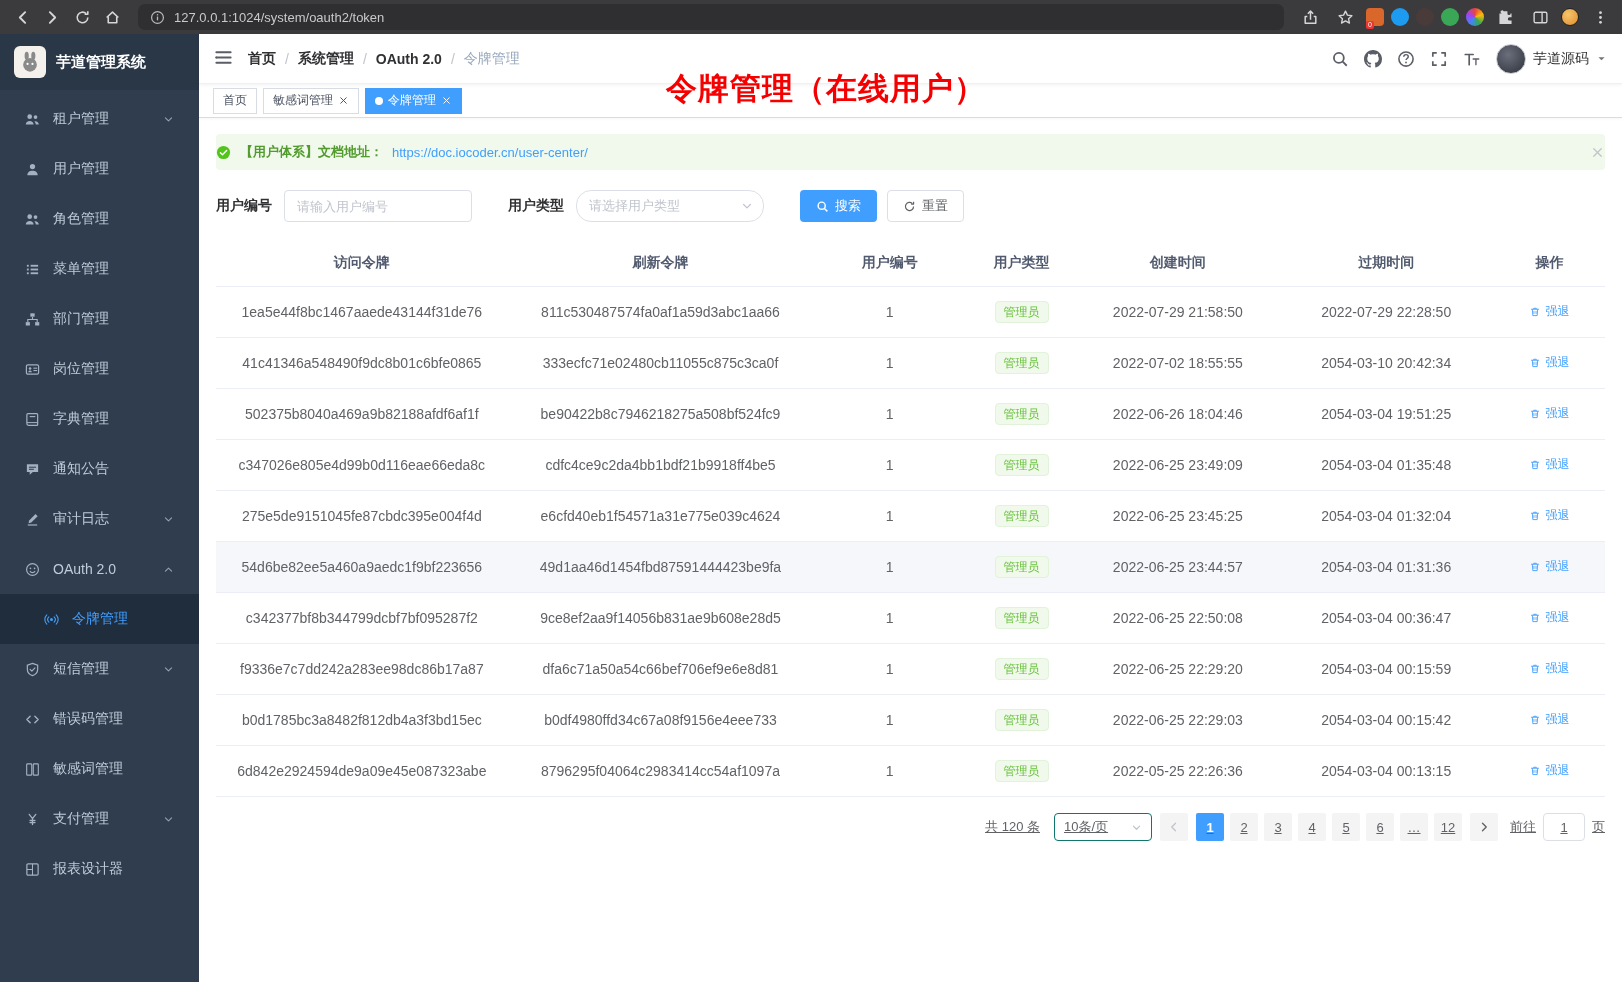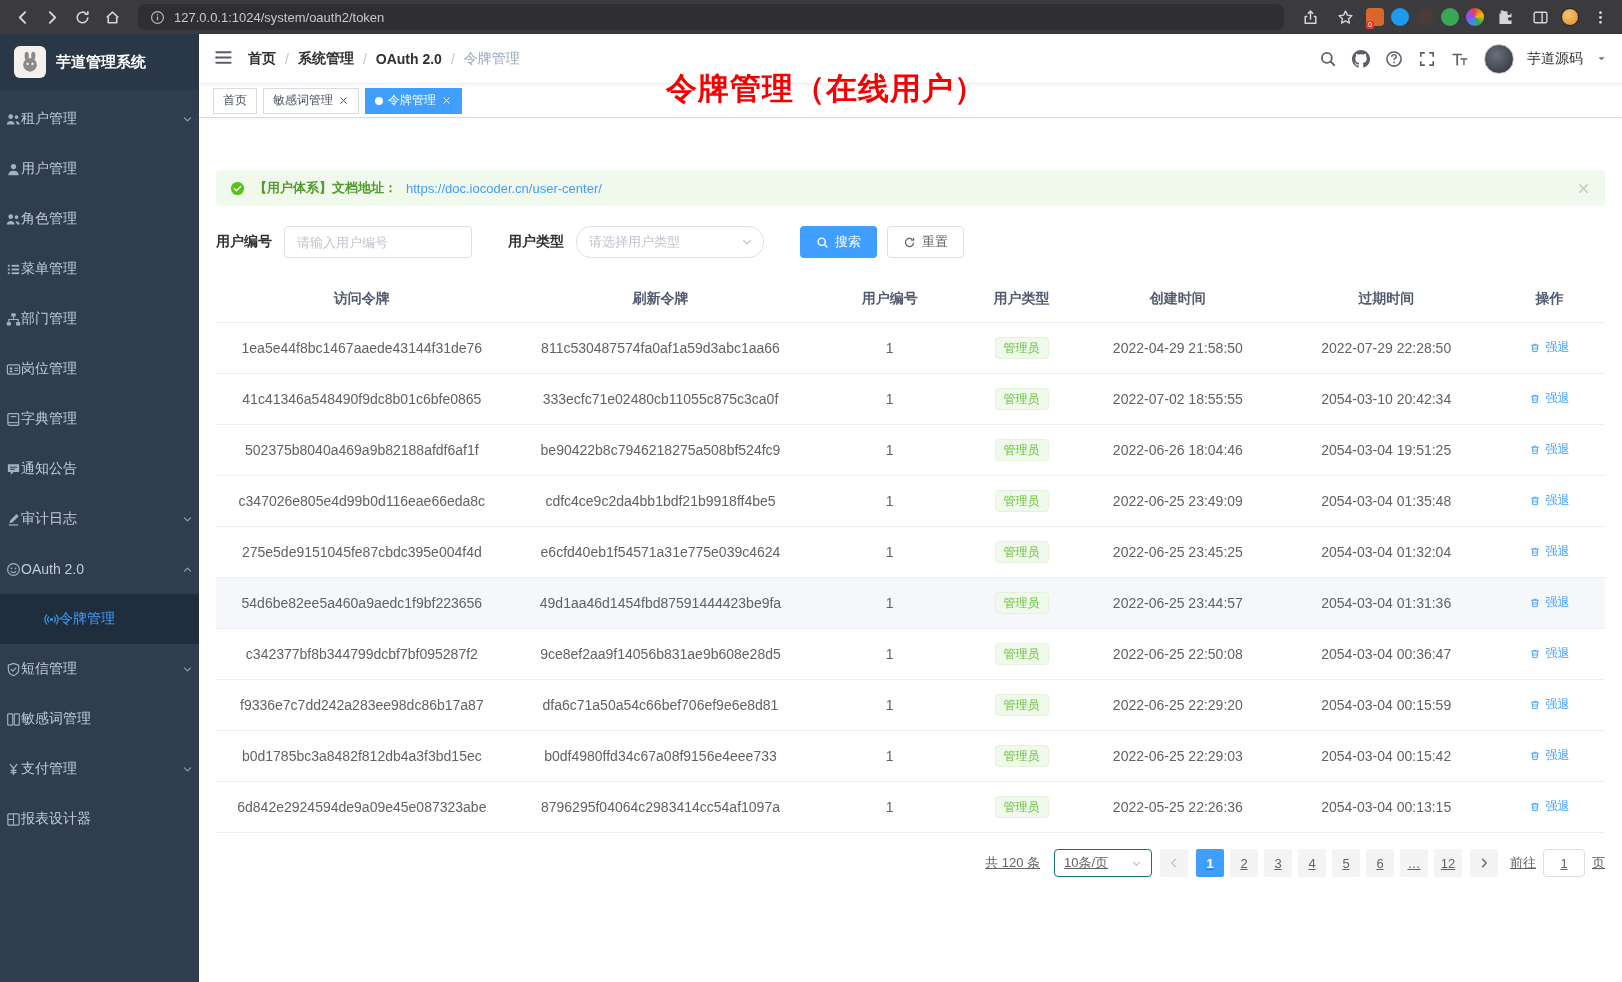--- a/index.html
+++ b/index.html
@@ -22,57 +22,57 @@
   .profile-dot { background:radial-gradient(circle at 38% 35%, #f6c66b, #e08a2e); border:1px solid #222; }
 
   
   .app { display:flex; height:948px; }
   .sidebar { width:199px; flex:none; background:#2f3d4e; display:flex; flex-direction:column; overflow:hidden; }
   .logo-row { height:56px; flex:none; background:#2a3747; display:flex; align-items:center; gap:10px; padding:16px 14px; cursor:pointer; }
   .logo-img { width:32px; height:32px; background:#f4f0ec; border-radius:6px; display:flex; align-items:center; justify-content:center; color:#8a8a8a; }
   .logo-img .icon { width:22px; height:22px; }
   .logo-title { color:#fff; font-weight:700; font-size:15px; white-space:nowrap; }
   .menu { flex:1; padding-top:4px; }
-  .menu-item { height:50px; display:flex; align-items:center; padding:0 6px; color:#bfcbd9; font-size:14px; cursor:pointer; white-space:nowrap; }
+  .menu-item { height:50px; display:flex; align-items:center; gap:13px; padding:0 25px; color:#bfcbd9; font-size:14px; cursor:pointer; white-space:nowrap; }
   .menu-item .micon { width:15px; height:15px; color:#a3b1c2; }
   .menu-item .chev { width:11px; height:11px; margin-left:auto; color:#93a2b4; }
   .menu-item.active { color:#409eff; }
   .menu-item.active .micon { color:#409eff; }
   .submenu { background:#1f2d3d; }
   .submenu .menu-item { padding-left:44px; height:50px; }
 
   .main { flex:1; min-width:0; display:flex; flex-direction:column; background:#fff;justify-content:space-between; }
 
   
   .navbar { height:50px; flex:none; display:flex; align-items:center; gap:15px; padding:0 15px; border-bottom:1px solid #eef0f3; box-shadow:0 1px 4px rgba(0,21,41,.06); position:relative; z-index:2; }
   .hamburger { color:#5a5e66; cursor:pointer; }
   .hamburger .icon { width:19px; height:19px; }
   .breadcrumb { display:flex; align-items:center; gap:9px; font-size:14px; }
   .bc-item { color:#303133; font-weight:600; cursor:pointer; }
   .bc-item.last { color:#97a8be; font-weight:400; cursor:default; }
   .bc-sep { color:#c0c4cc; }
   .nav-tools { margin-left:auto; display:flex; align-items:center; gap:15px; color:#5a5e66; }
   .tool { cursor:pointer; display:flex; align-items:center; }
   .tool .icon { width:18px; height:18px; }
-  .avatar-wrap { display:flex; align-items:center; gap:13px; cursor:pointer; }
+  .avatar-wrap { display:flex; align-items:center; gap:7px; cursor:pointer; }
   .avatar { width:30px; height:30px; border-radius:50%; background:radial-gradient(circle at 40% 35%, #6a6f7d, #2e3138); border:1px solid #c9ccd2; }
   .uname { font-size:14px; color:#303133; }
   .caret { width:11px; height:11px; color:#737578; }
 
   
   .tags-bar { height:34px; flex:none; display:flex; align-items:center; gap:6px; padding:0 14px; border-bottom:1px solid #d8dce5; box-shadow:0 1px 3px rgba(0,0,0,.04); }
   .tag { height:26px; display:inline-flex; align-items:center; gap:5px; padding:0 9px; border:1px solid #d8dce5; background:#fff; color:#495060; font-size:12px; cursor:pointer; }
   .tag .tdot { width:8px; height:8px; border-radius:50%; background:#fff; display:none; }
   .tag.active { background:#409eff; border-color:#409eff; color:#fff; }
   .tag.active .tdot { display:inline-block; }
   .tag .tclose { width:11px; height:11px; }
 
   
   .content { flex:1; padding:16px 17px 0; overflow:hidden; }
-  .banner { height:36px; background:#f0f9eb; border-radius:4px; display:flex; align-items:center; gap:9px; padding:0 14px; font-size:13px;margin-top:36px; }
+  .banner { height:36px; background:#f0f9eb; border-radius:4px; display:flex; align-items:center; gap:9px; padding:0 0; font-size:13px; }
   .banner .icon { width:15px; height:15px; }
   .banner-text { color:#529b2e; font-weight:600; }
   .banner-link { color:#409eff; cursor:pointer; }
   .banner-close { margin-left:auto; color:#c0c4cc; width:13px; height:13px; cursor:pointer; }
 
   .filters { display:flex; align-items:center; margin-top:20px; gap:10px; }
   .flabel { font-weight:700; color:#303133; font-size:14px; margin-right:2px; }
   .finput { width:188px; height:32px; border:1px solid #dcdfe6; border-radius:4px; padding:0 12px; font-size:13px; color:#606266; font-family:inherit; outline:none; }
   .finput::placeholder { color:#c0c4cc; }
   .fselect { width:188px; height:32px; border:1px solid #dcdfe6; border-radius:15px; padding:0 10px 0 12px; font-size:13px; color:#c0c4cc; display:flex; align-items:center; justify-content:space-between; cursor:pointer; }
@@ -359,20 +359,28 @@
               <path d="M8 1.5l5.5 2v4.2c0 3.4-2.3 5.8-5.5 6.8-3.2-1-5.5-3.4-5.5-6.8V3.5z" fill="none" stroke="currentColor" stroke-width="1.3"></path>
               <path d="M5.4 7.8l1.9 1.9 3.3-3.4" fill="none" stroke="currentColor" stroke-width="1.3" stroke-linecap="round" stroke-linejoin="round"></path>
             </svg>
           </span>
           <span>短信管理</span>
           <span class="icon chev">
             <svg viewBox="0 0 16 16" fill="currentColor">
               <path d="M3.5 5.5L8 10l4.5-4.5" fill="none" stroke="currentColor" stroke-width="1.6" stroke-linecap="round" stroke-linejoin="round"></path>
             </svg>
           </span>
+        </div>
+        <div class="menu-item">
+          <span class="icon micon">
+            <svg viewBox="0 0 16 16" fill="currentColor">
+              <path d="M5.5 4.5L2 8l3.5 3.5M10.5 4.5L14 8l-3.5 3.5" fill="none" stroke="currentColor" stroke-width="1.5" stroke-linecap="round" stroke-linejoin="round"></path>
+            </svg>
+          </span>
+          <span>错误码管理</span>
         </div>
         <div class="menu-item">
           <span class="icon micon">
             <svg viewBox="0 0 16 16" fill="currentColor">
               <rect x="1.8" y="2" width="5.4" height="12" rx=".8" fill="none" stroke="currentColor" stroke-width="1.2"></rect>
               <rect x="8.8" y="2" width="5.4" height="12" rx=".8" fill="none" stroke="currentColor" stroke-width="1.2"></rect>
             </svg>
           </span>
           <span>敏感词管理</span>
         </div>
@@ -566,21 +574,21 @@
               <th>过期时间</th>
               <th>操作</th>
             </tr>
           </thead>
         <tbody id="table-body">
             <tr>
               <td>1ea5e44f8bc1467aaede43144f31de76</td>
               <td>811c530487574fa0af1a59d3abc1aa66</td>
               <td>1</td>
               <td><span class="badge">管理员</span></td>
-              <td>2022-04-29 21:58:50</td>
+              <td>2022-07-29 21:58:50</td>
               <td>2022-07-29 22:28:50</td>
               <td><button class="act-btn">
                   <span class="icon ">
                     <svg viewBox="0 0 16 16" fill="currentColor">
                       <path d="M2.8 4.3h10.4M6.3 4.3V3h3.4v1.3M4.4 4.3l.7 8.5h5.8l.7-8.5" fill="none" stroke="currentColor" stroke-width="1.2" stroke-linejoin="round"></path>
                       <path d="M6.6 6.6v4M9.4 6.6v4" stroke="currentColor" stroke-width="1.1"></path>
                     </svg>
                   </span>
                   <span>强退</span>
                 </button></td>

